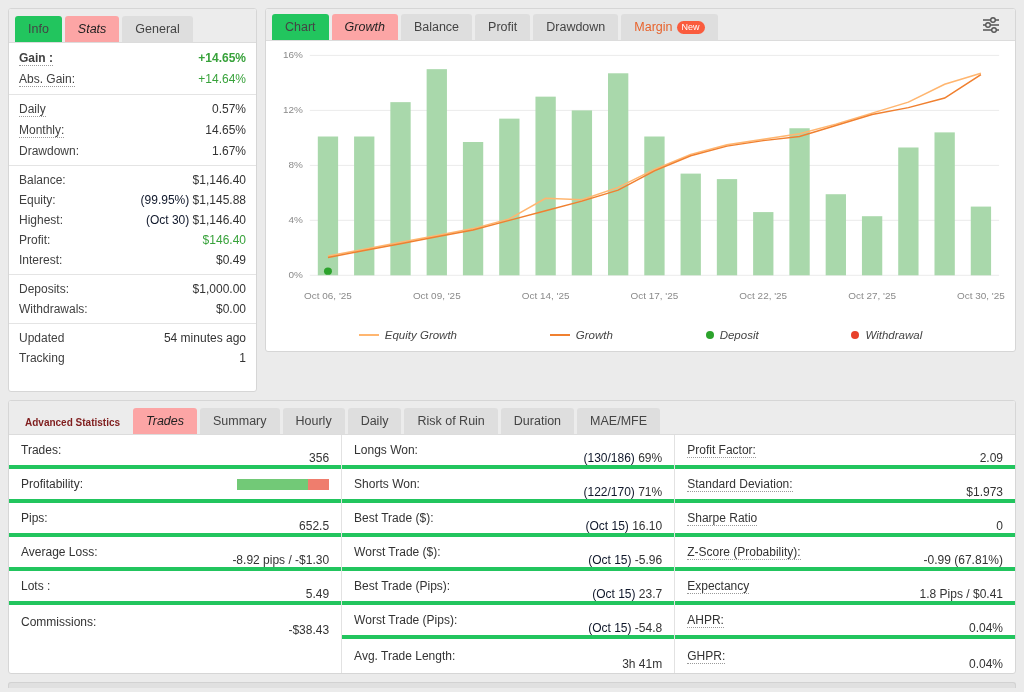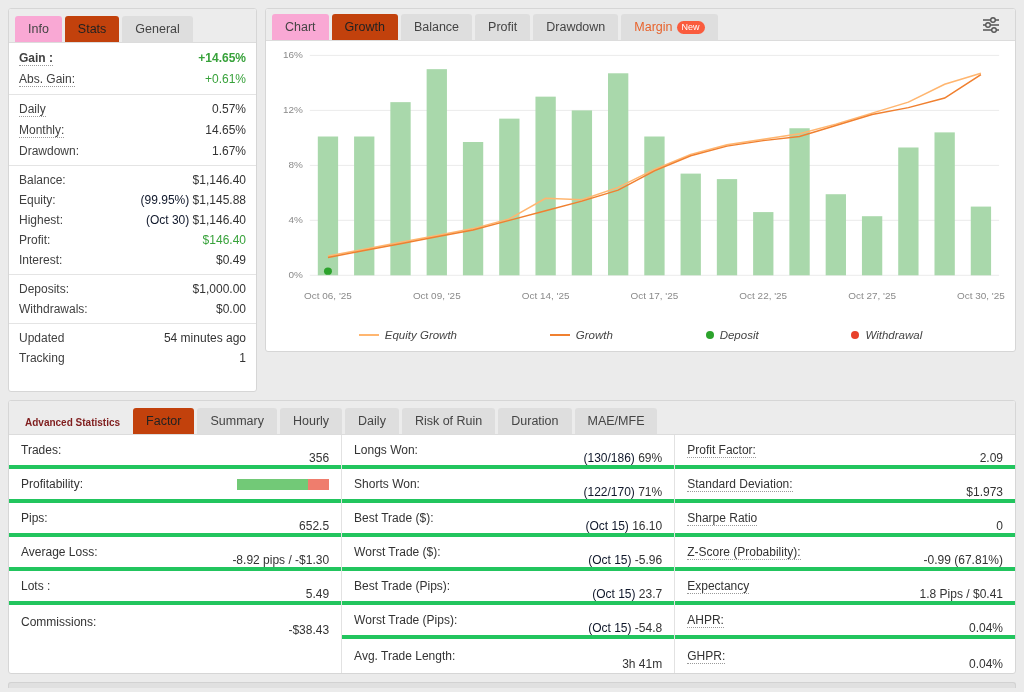--- a/index.html
+++ b/index.html
@@ -4,22 +4,22 @@
 <style>
   * { margin:0; padding:0; box-sizing:border-box; }
   html,body { background:#ebebeb; font-family:"Liberation Sans", sans-serif; color:#333; }
   .page { width:1024px; height:692px; padding:8px; overflow:hidden; }
   .top-row { display:flex; gap:8px; }
   .panel { background:#fff; border:1px solid #d6d6d6; border-radius:3px; overflow:hidden; }
 
   
   .tabbar { display:flex; align-items:flex-end; background:#ececec; border-bottom:1px solid #dcdcdc; padding:5px 8px 0 6px; gap:3px; height:34px; }
   .tab { padding:6px 13px; background:#dedede; color:#444; border-radius:3px 3px 0 0; font-size:12.5px; white-space:nowrap; cursor:pointer; }
-  .tab.light { background:#f9a8d4; }
-  .tab.active { background:#c2410c; color:#222; }
+  .tab.light { background:#22c55e; }
+  .tab.active { background:#fca5a5; color:#222;font-style:italic; }
   .tab.margin-tab { color:#e8632c; display:flex; align-items:center; gap:4px; }
   .new-badge { background:#fa5b3d; color:#fff; font-size:9px; border-radius:8px; padding:1px 5px; line-height:11px; }
   .bar-title { font-weight:bold; font-size:10px; color:#7f1d1d; padding:6px 10px; white-space:nowrap; }
   .spacer { flex:1; }
   .settings-btn { align-self:center; margin:0 6px 4px 0; cursor:pointer; line-height:0; }
 
   
   .stats-panel { width:249px; height:384px; }
   .stats-body { padding:5px 10px 0 10px; font-size:12px; }
   .srow { display:flex; justify-content:space-between; align-items:baseline; padding:3px 0; }
@@ -67,21 +67,21 @@
         <div class="tab active">Stats</div>
         <div class="tab">General</div>
       </div>
       <div class="stats-body">
         <div class="srow">
           <span class="slabel dotted bold">Gain :</span>
           <span class="svalue green bold">+14.65%</span>
         </div>
         <div class="srow">
           <span class="slabel dotted">Abs. Gain:</span>
-          <span class="svalue green">+0.61%</span>
+          <span class="svalue green">+14.64%</span>
         </div>
         <div class="hr"></div>
         <div class="srow">
           <span class="slabel dotted">Daily</span>
           <span class="svalue">0.57%</span>
         </div>
         <div class="srow">
           <span class="slabel dotted">Monthly:</span>
           <span class="svalue">14.65%</span>
         </div>
@@ -214,21 +214,21 @@
           <span class="sw-dot legend-sw" style="background: rgb(232, 64, 42);"></span>
           <span>Withdrawal</span>
         </div>
       </div>
     </section>
   </div>
 
   <section class="panel bottom-panel">
     <div class="tabbar">
       <div class="bar-title">Advanced Statistics</div>
-      <div class="tab active">Factor</div>
+      <div class="tab active">Trades</div>
       <div class="tab">Summary</div>
       <div class="tab">Hourly</div>
       <div class="tab">Daily</div>
       <div class="tab">Risk of Ruin</div>
       <div class="tab">Duration</div>
       <div class="tab">MAE/MFE</div>
     </div>
     <div class="stats-table">
 
       <div class="tcol">

